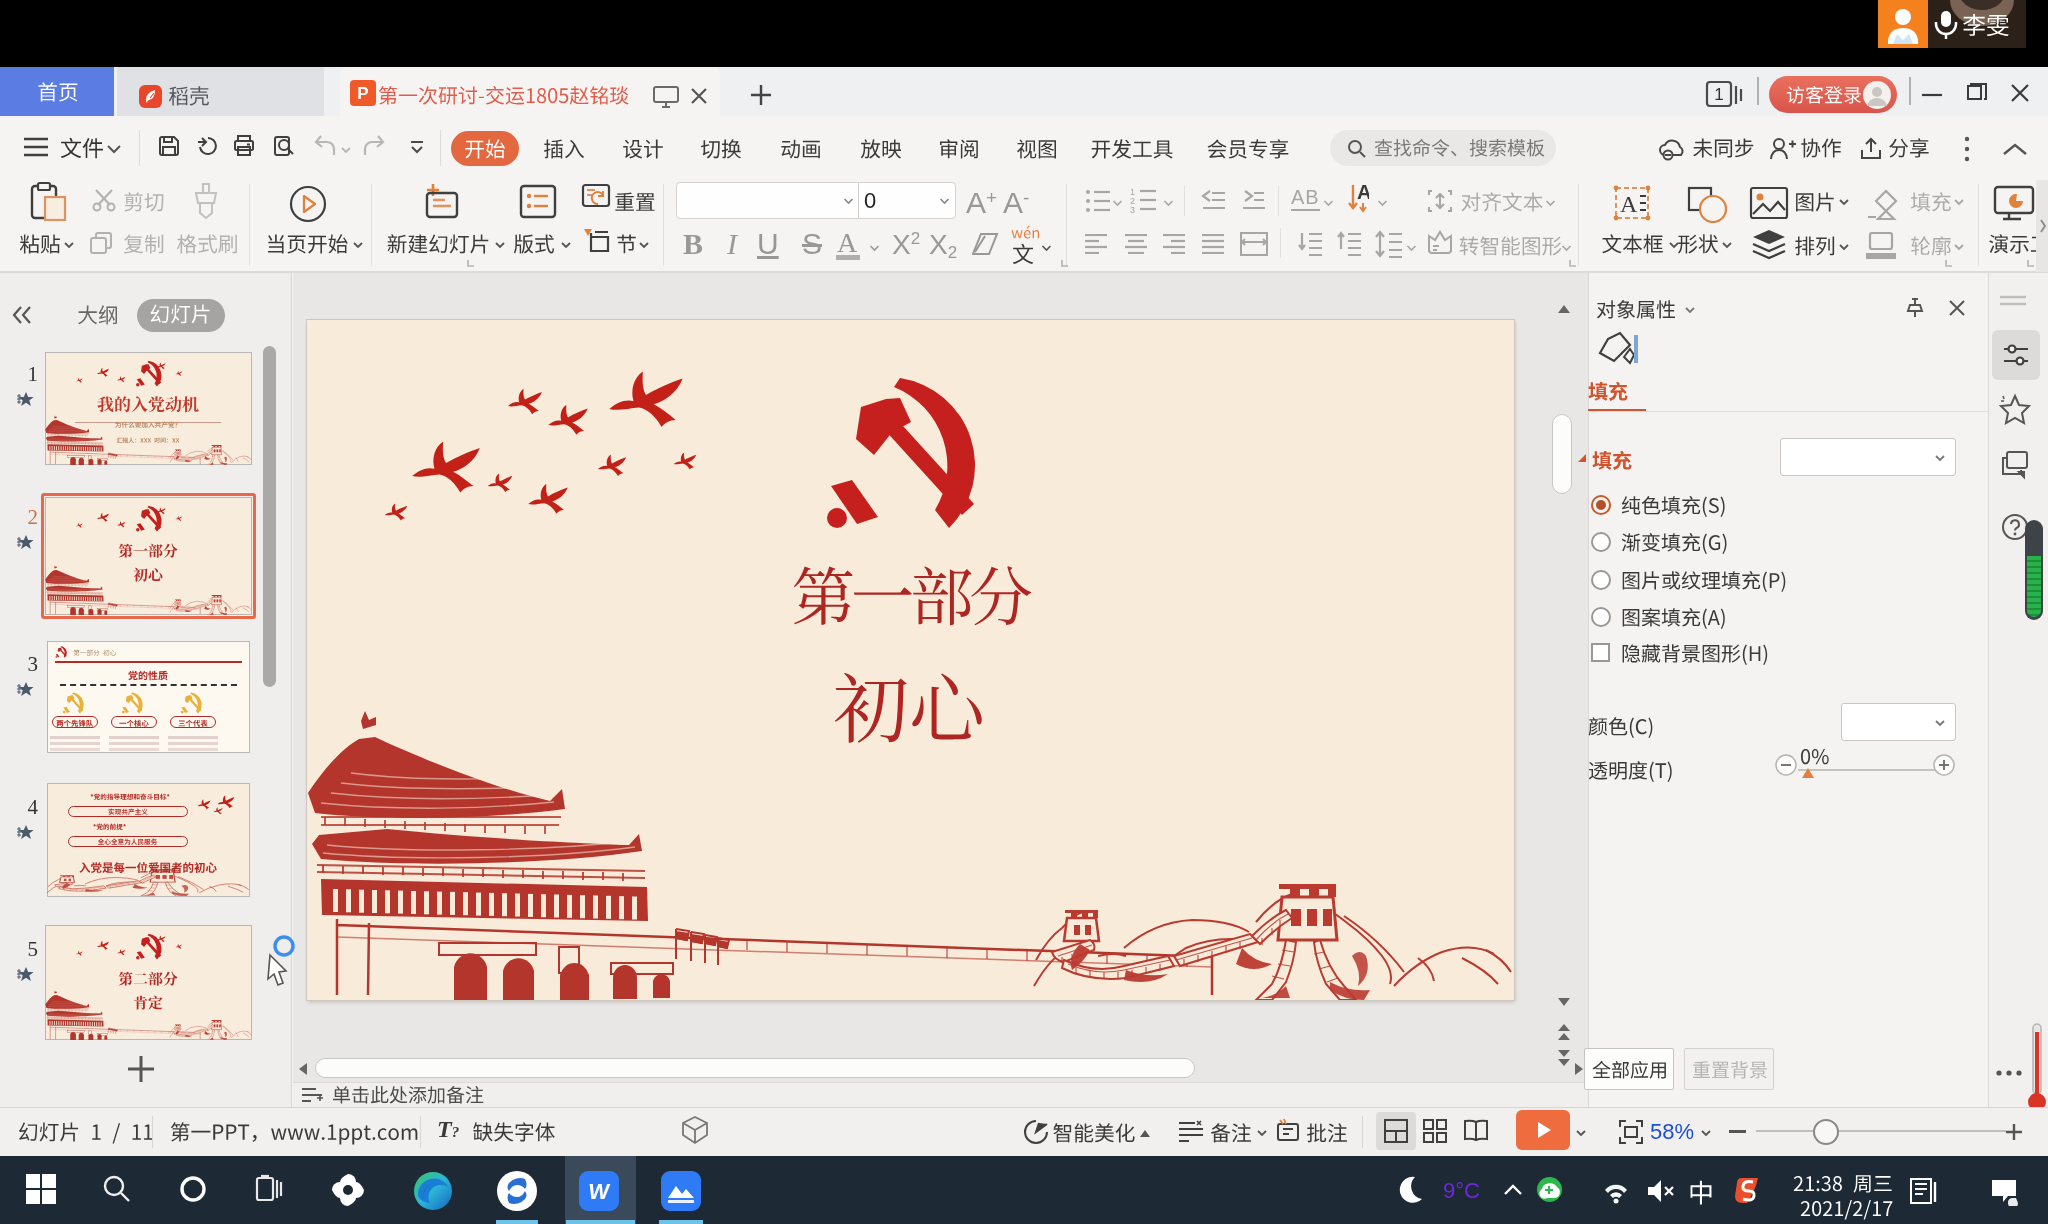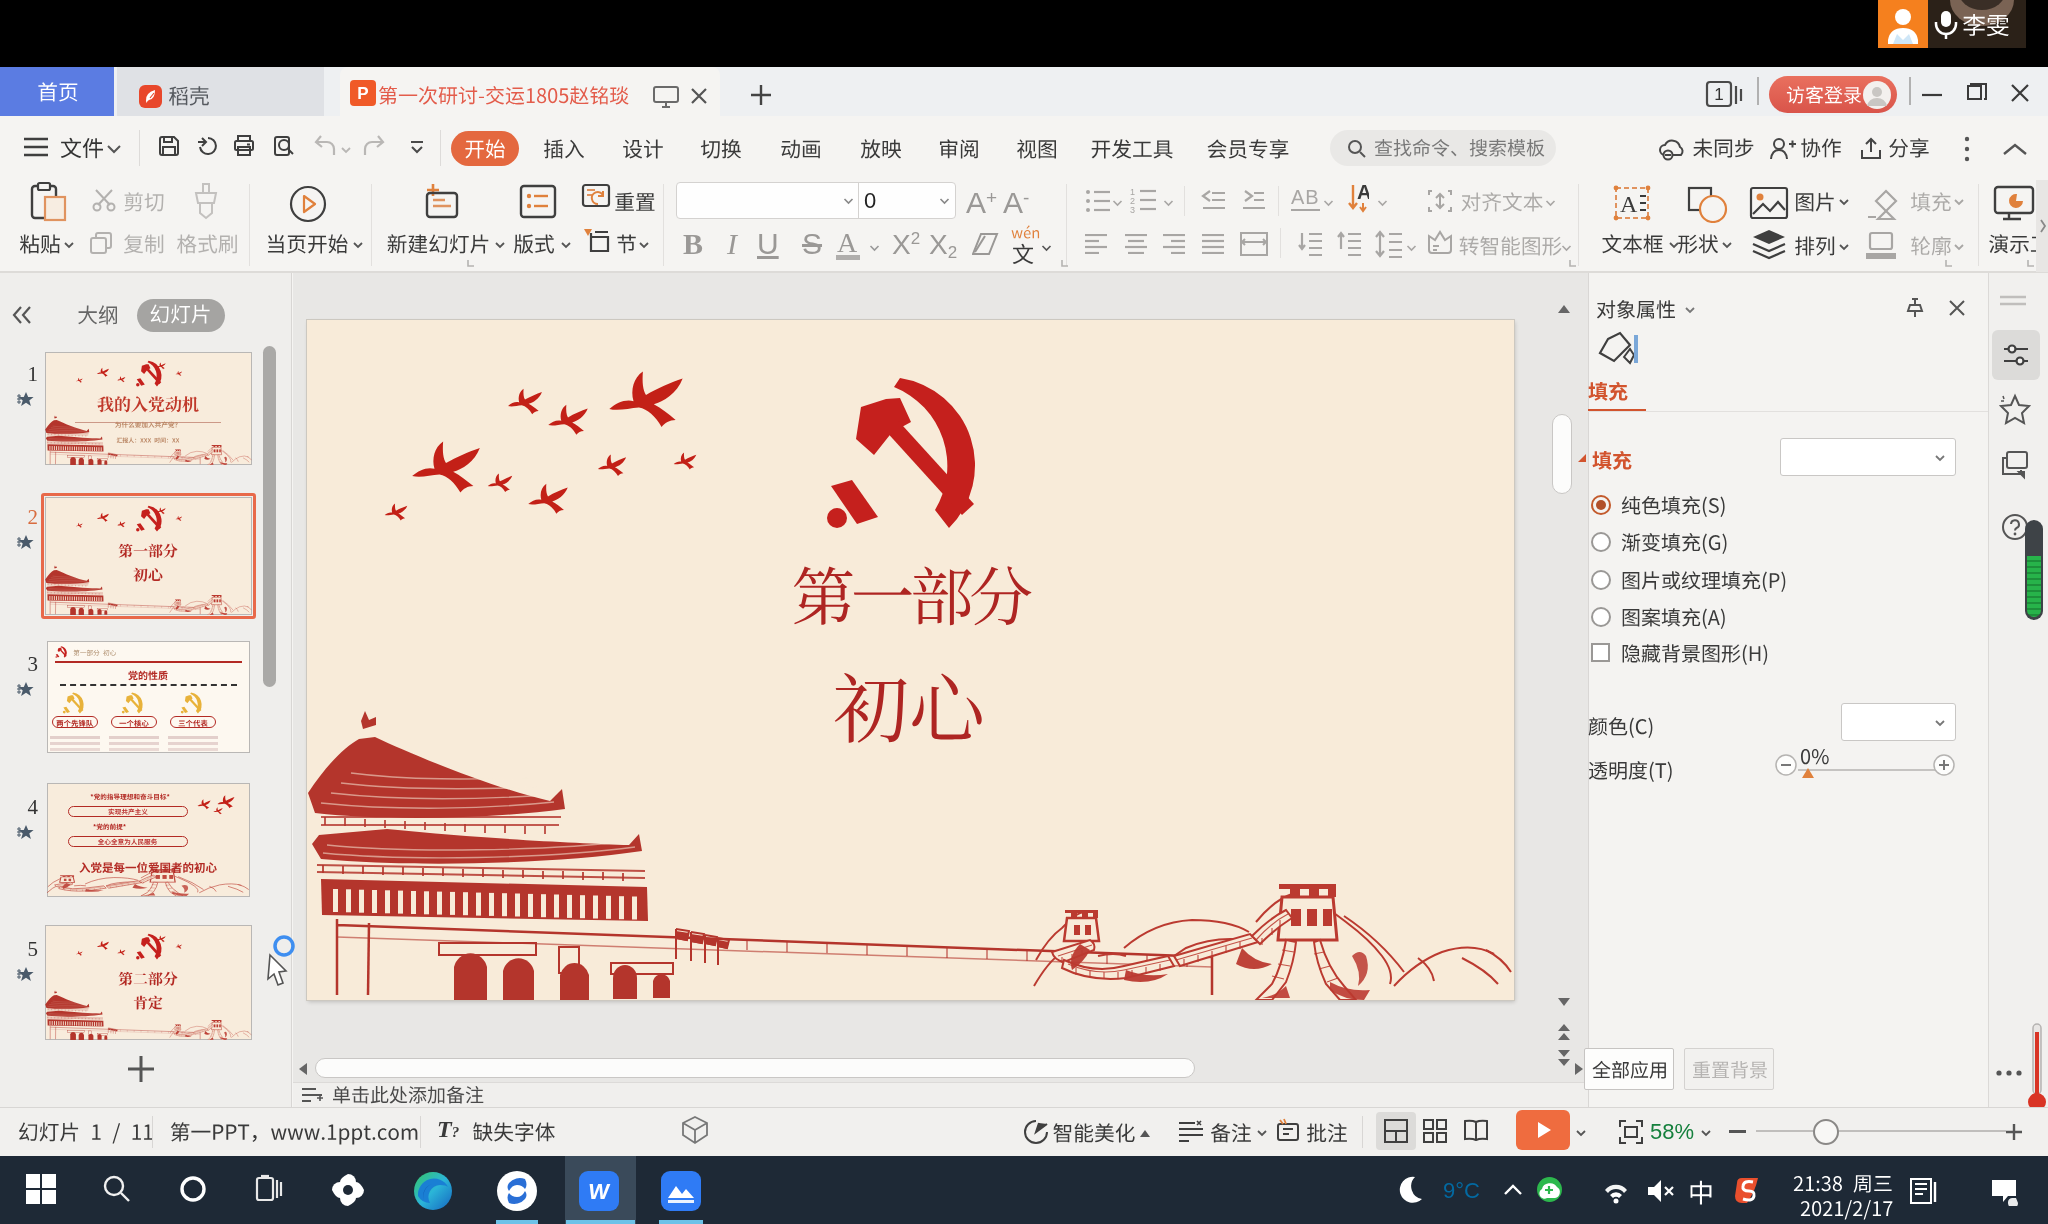--- a/index.html
+++ b/index.html
@@ -1115,21 +1115,21 @@
 <svg class="abs" style="left:1534px;top:1120px" width="20" height="20" viewBox="0 0 20 20">
       <path d="M4,2 L17,10 4,18 Z" fill="#fff"></path>
     </svg>
 <svg class="abs" style="left:1575px;top:1128px" width="12" height="10" viewBox="0 0 12 10">
       <path d="M2,3 l4,4 4,-4" stroke="#555" stroke-width="1.8" fill="none"></path>
     </svg>
 <svg class="abs" style="left:1618px;top:1119px" width="26" height="26" viewBox="0 0 26 26" stroke="#3f3f3f" stroke-width="2" fill="none">
 <path d="M8,2 H2 v6 M18,2 h6 v6 M8,24 H2 v-6 M18,24 h6 v-6"></path>
       <rect x="7" y="8" width="12" height="10"></rect>
     </svg>
-<div class="abs" style="left:1650px;top:1119px;font:22px 'Liberation Sans';color:#15803d">58%</div>
+<div class="abs" style="left:1650px;top:1119px;font:22px 'Liberation Sans';color:#1d4ed8">58%</div>
 <svg class="abs" style="left:1700px;top:1128px" width="12" height="10" viewBox="0 0 12 10">
       <path d="M2,3 l4,4 4,-4" stroke="#555" stroke-width="1.8" fill="none"></path>
     </svg>
 <div class="abs" style="left:1729px;top:1130px;width:17px;height:3px;background:#555"></div>
 <div class="abs" style="left:1756px;top:1130px;width:250px;height:2px;background:#c0bebc"></div>
 <svg class="abs" style="left:1812px;top:1118px" width="28" height="28" viewBox="0 0 28 28">
       <circle cx="14" cy="14" r="12" fill="#f8f7f5" stroke="#8a8886" stroke-width="2"></circle>
     </svg>
 <svg class="abs" style="left:2004px;top:1122px" width="20" height="20" viewBox="0 0 20 20">
       <path d="M10,2 v16 M2,10 h16" stroke="#555" stroke-width="2.4"></path>
@@ -1186,21 +1186,21 @@
 <rect x="1" y="1" width="40" height="40" rx="9" fill="#2f7bf5"></rect>
 <path d="M8,28 l8,-12 6,8 4,-5 8,9 Z" fill="#fff"></path>
       <path d="M8,30 h26 v3 H8 Z" fill="#fff" opacity=".9"></path>
     </svg>
 <div class="abs" style="left:496px;top:1220px;width:42px;height:4px;background:#6cc2e8"></div>
 <div class="abs" style="left:566px;top:1220px;width:69px;height:4px;background:#6cc2e8"></div>
 <div class="abs" style="left:659px;top:1220px;width:44px;height:4px;background:#6cc2e8"></div>
 <svg class="abs" style="left:1395px;top:1174px" width="30" height="30" viewBox="0 0 30 30">
 <path d="M20,3 a13,13 0 1 0 7,22 a13,13 0 0 1 -7,-22 Z" fill="#fff"></path>
     </svg>
-<div class="abs" style="left:1443px;top:1178px;font:22px 'Liberation Sans';color:#0369a1">9°C</div>
+<div class="abs" style="left:1443px;top:1178px;font:22px 'Liberation Sans';color:#6d28d9">9°C</div>
 <svg class="abs" style="left:1502px;top:1182px" width="22" height="16" viewBox="0 0 22 16">
       <path d="M3,12 l8,-8 8,8" stroke="#fff" stroke-width="2.4" fill="none"></path>
     </svg>
 <svg class="abs" style="left:1536px;top:1176px" width="27" height="27" viewBox="0 0 27 27">
 <circle cx="13.5" cy="13.5" r="12.5" fill="#2db84d"></circle>
       <path d="M6,13 a8,7 0 0 1 15,-2 a6,6 0 0 1 -2,11 h-8 a5,5 0 0 1 -5,-9 Z" fill="#fff"></path>
 <path d="M13,10 v8 M9,14 h8" stroke="#2db84d" stroke-width="2.2"></path>
     </svg>
 <svg class="abs" style="left:1601px;top:1178px" width="30" height="26" viewBox="0 0 30 26" fill="#fff">
 <path d="M4,12 a14,14 0 0 1 22,0 l-3,3 a10,10 0 0 0 -16,0 Z" opacity=".95"></path>

